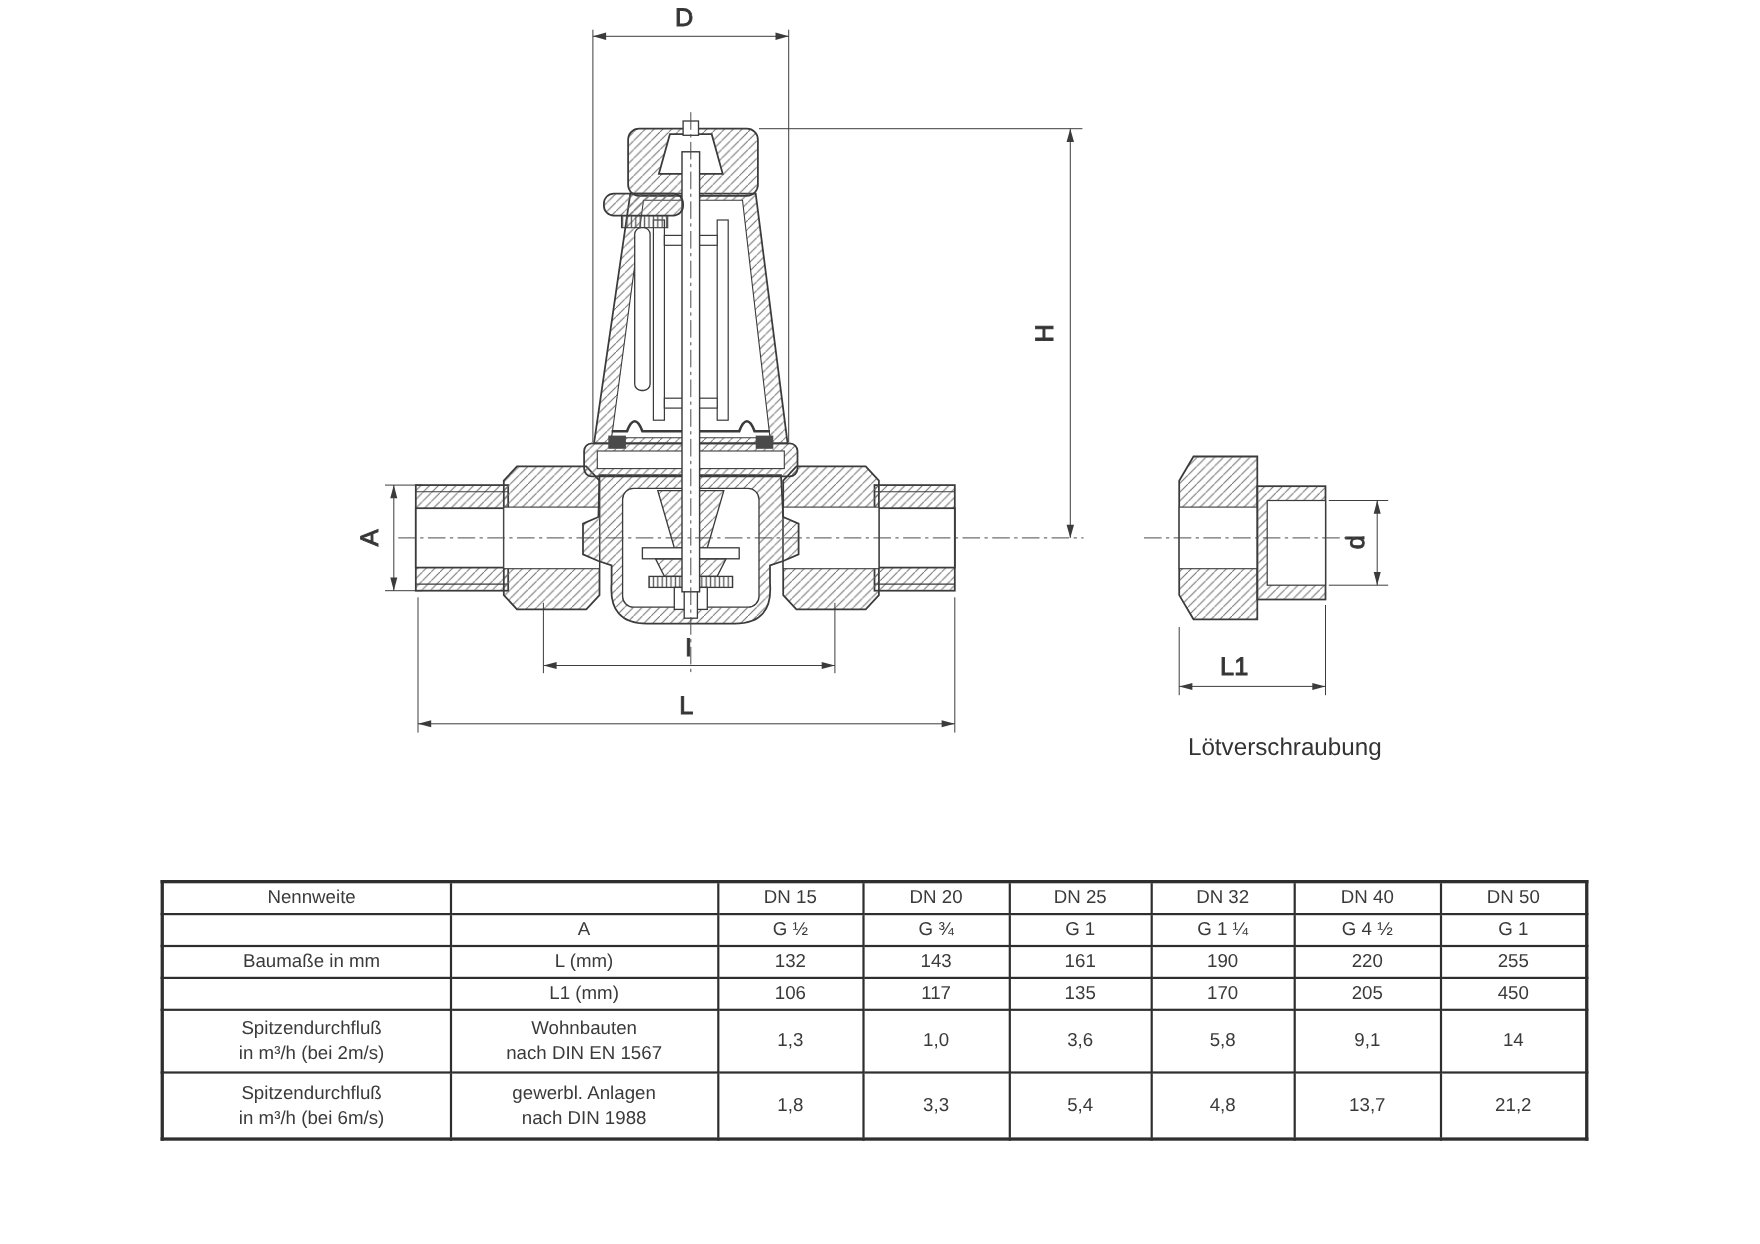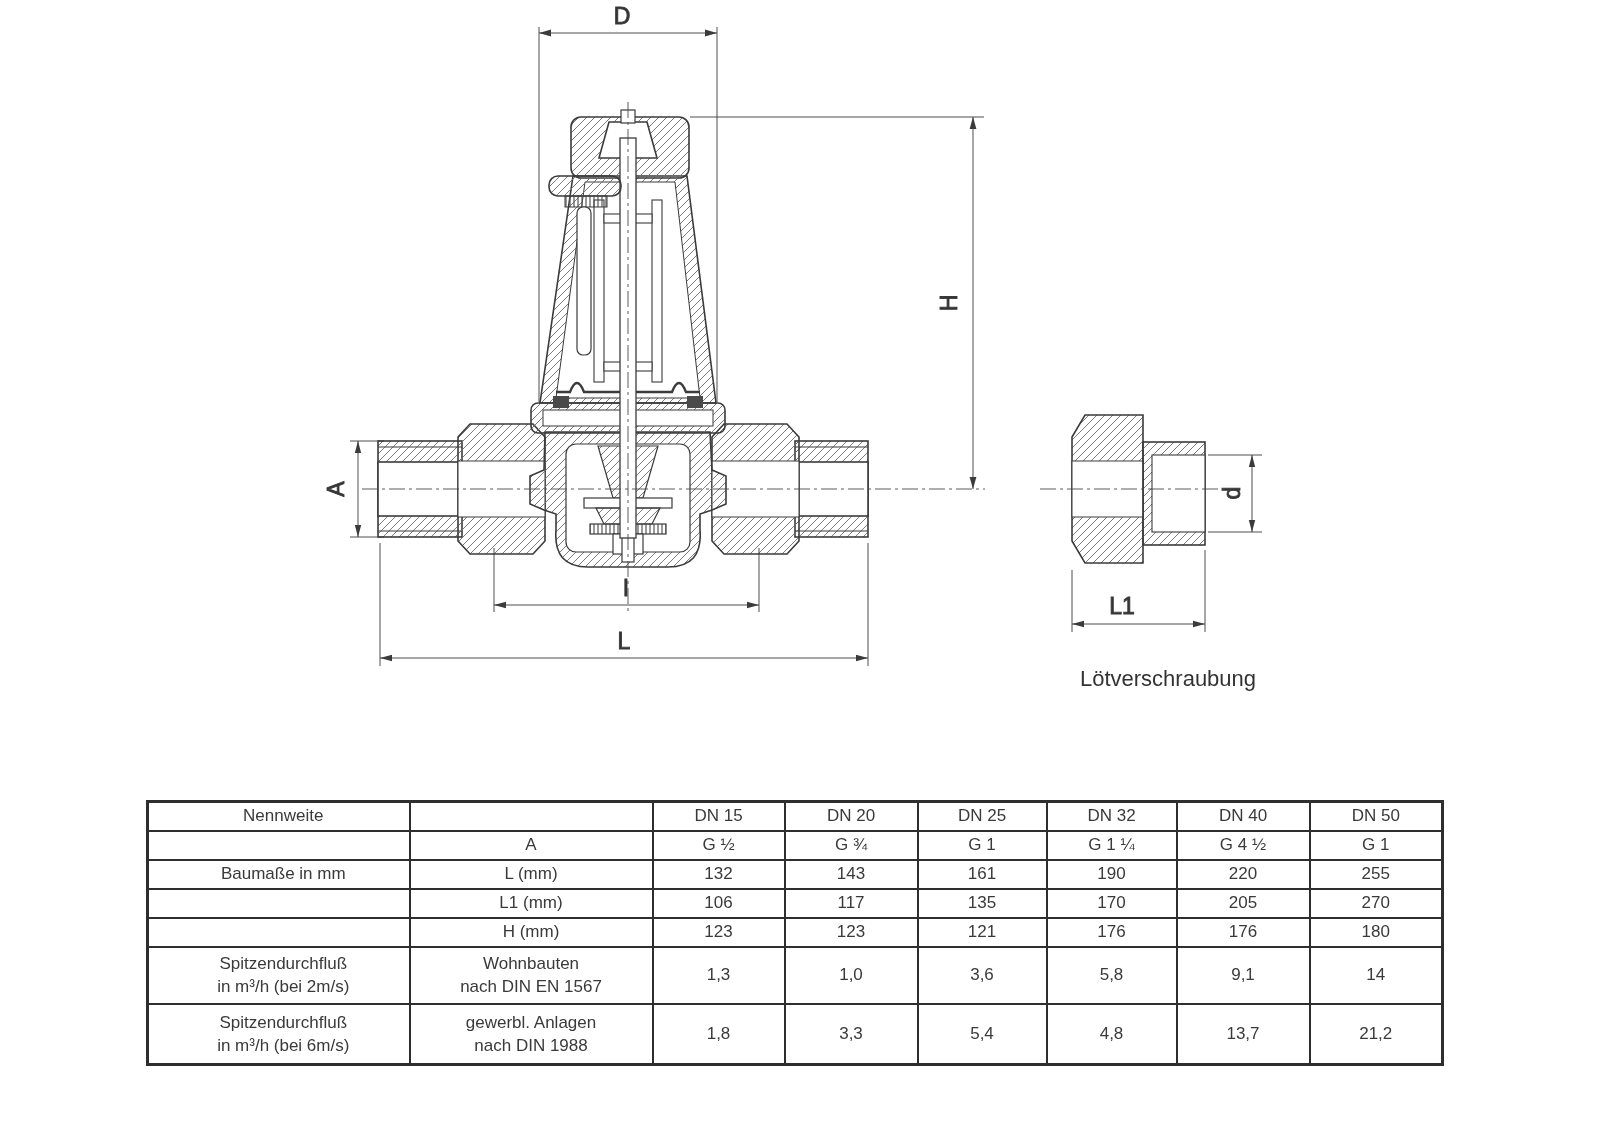--- a/index.html
+++ b/index.html
@@ -229,31 +229,21 @@
     <td>255</td>
   </tr>
   <tr class="rs">
     <td class="c1"></td>
     <td>L1 (mm)</td>
     <td>106</td>
     <td>117</td>
     <td>135</td>
     <td>170</td>
     <td>205</td>
-    <td>270</td>
-  </tr>
-  <tr class="rs">
-    <td class="c1"></td>
-    <td>H (mm)</td>
-    <td>123</td>
-    <td>123</td>
-    <td>121</td>
-    <td>176</td>
-    <td>176</td>
-    <td>180</td>
+    <td>450</td>
   </tr>
   <tr class="rb1">
     <td class="c1">
       <div class="two-line">Spitzendurchfluß</div>
       <div class="two-line">in m³/h (bei 2m/s)</div>
     </td>
     <td>
       <div class="two-line">Wohnbauten</div>
       <div class="two-line">nach DIN EN 1567</div>
     </td>

